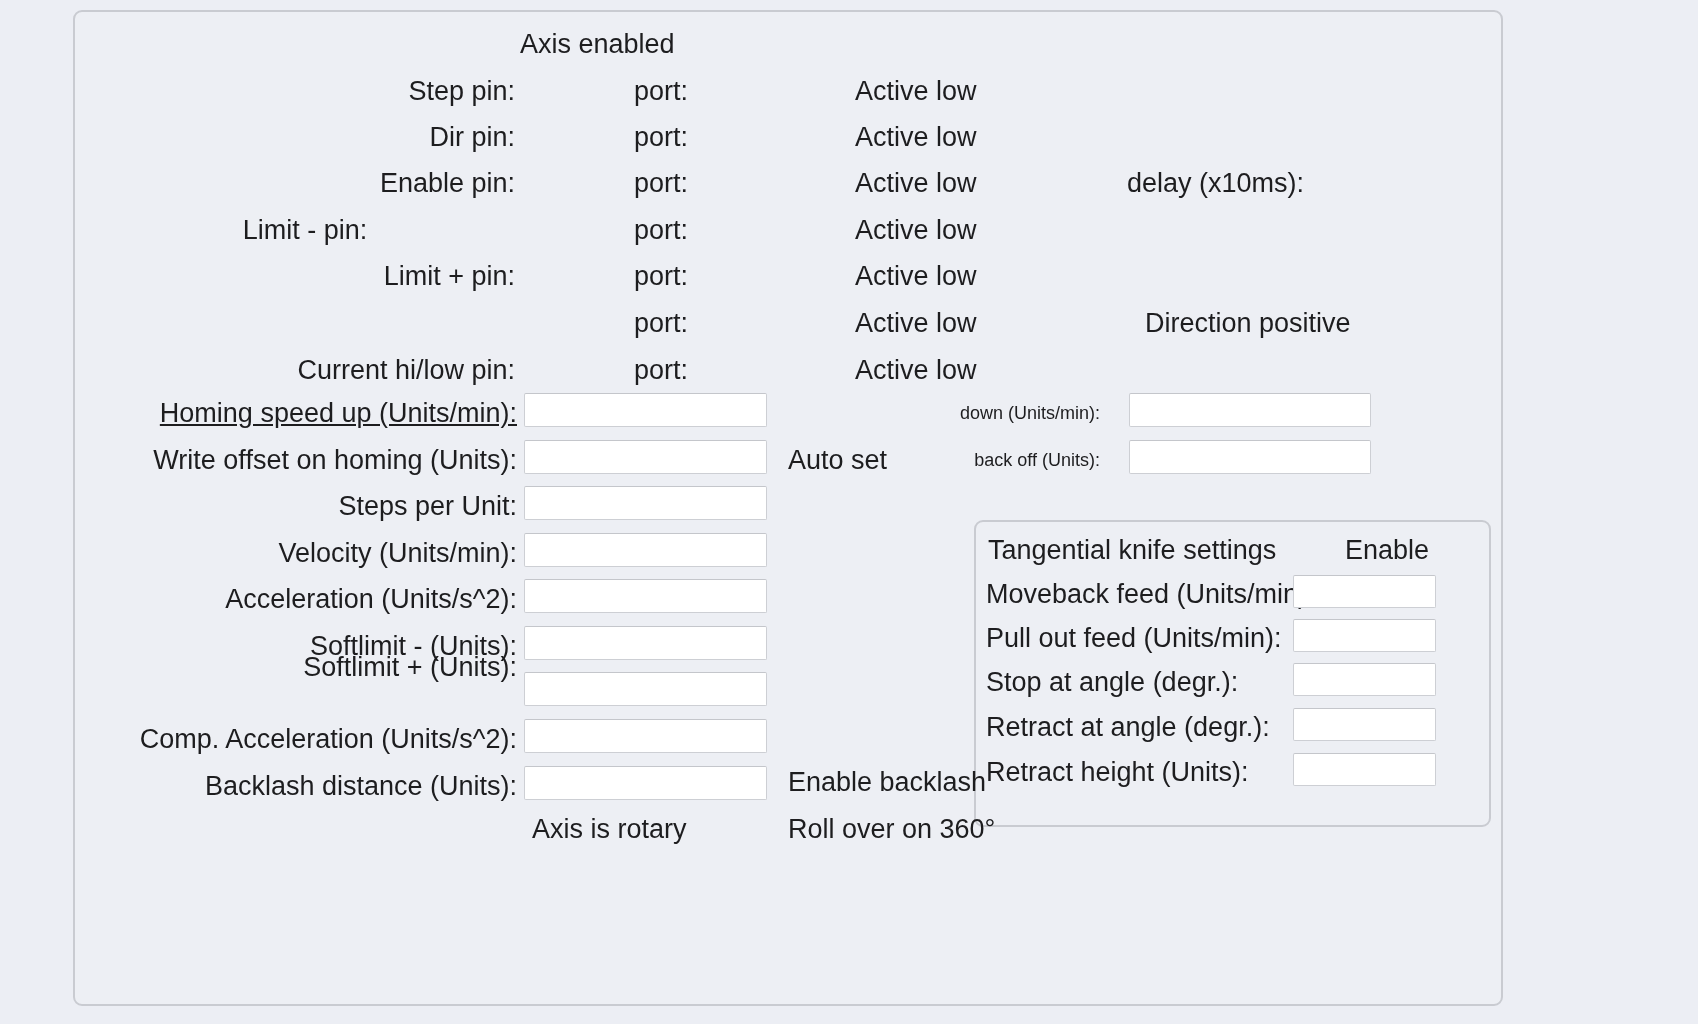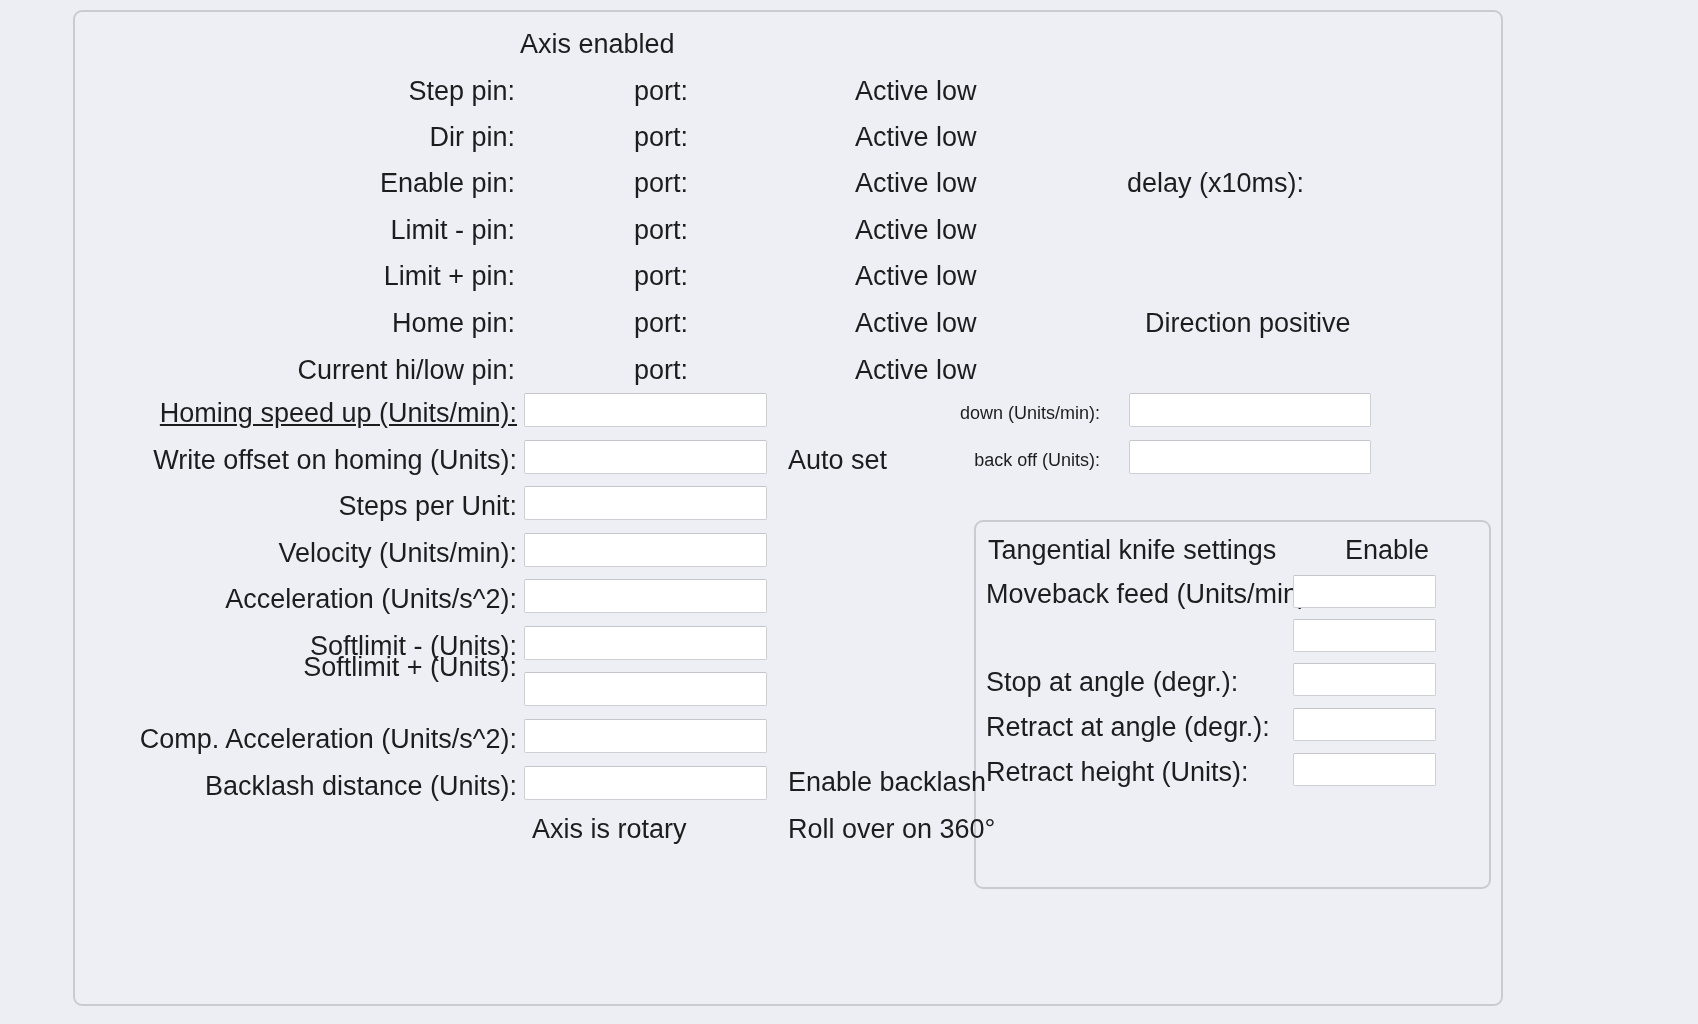--- a/index.html
+++ b/index.html
@@ -109,21 +109,21 @@
     line-height: 34px;
     white-space: nowrap;
   }
 
   
   #knife-group {
     position: absolute;
     left: 899px;
     top: 508px;
     width: 517px;
-    height: 369px;
+    height: 307px;
     border: 2px solid #c9cbd1;
     border-radius: 9px;
     background: #edeff4;
     box-sizing: border-box;
   }
   .kl {
     position: absolute;
     left: 10px;
     width: 300px;
     text-align: left;
@@ -203,29 +203,28 @@
 
   <div class="lbl pin-name" style="top:108px;">Dir pin:</div>
   <div class="lbl pin-port" style="top:108px;">port:</div>
   <div class="lbl pin-active" style="top:108px;">Active low</div>
 
   <div class="lbl pin-name" style="top:154px;">Enable pin:</div>
   <div class="lbl pin-port" style="top:154px;">port:</div>
   <div class="lbl pin-active" style="top:154px;">Active low</div>
   <div class="lbl pin-extra" style="top:154px;">delay (x10ms):</div>
 
-  <div class="lbl pin-name" style="top:201px;">Limit - pin:</div>
+  <div class="lbl pin-name" style="top:201px;text-align:center;">Limit - pin:</div>
   <div class="lbl pin-port" style="top:201px;">port:</div>
   <div class="lbl pin-active" style="top:201px;">Active low</div>
 
   <div class="lbl pin-name" style="top:247px;">Limit + pin:</div>
   <div class="lbl pin-port" style="top:247px;">port:</div>
   <div class="lbl pin-active" style="top:247px;">Active low</div>
 
-  <div class="lbl pin-name" style="top:294px;">Home pin:</div>
   <div class="lbl pin-port" style="top:294px;">port:</div>
   <div class="lbl pin-active" style="top:294px;">Active low</div>
   <div class="lbl pin-extra dir" style="top:294px;">Direction positive</div>
 
   <div class="lbl pin-name" style="top:341px;">Current hi/low pin:</div>
   <div class="lbl pin-port" style="top:341px;">port:</div>
   <div class="lbl pin-active" style="top:341px;">Active low</div>
 
   <div class="fl" style="top:384px;text-decoration:underline;">Homing speed up (Units/min):</div>
   <input class="tf tf-left" style="top: 381px;" type="text" value="">
@@ -259,20 +258,21 @@
   <div class="fl" style="top:757px;">Backlash distance (Units):</div>
   <input class="tf tf-left" style="top: 754px;" type="text" value="">
 
   <div id="knife-group">
     <div id="knife-title">Tangential knife settings</div>
     <div id="knife-enable">Enable</div>
 
     <div class="kl" style="top:56px;">Moveback feed (Units/min):</div>
     <input class="tf tf-knife" style="top: 53px;" type="text" value="">
 
+    <div class="kl" style="top:100px;">Pull out feed (Units/min):</div>
     <input class="tf tf-knife" style="top: 97px;" type="text" value="">
 
     <div class="kl" style="top:144px;">Stop at angle (degr.):</div>
     <input class="tf tf-knife" style="top: 141px;" type="text" value="">
 
     <div class="kl" style="top:189px;">Retract at angle (degr.):</div>
     <input class="tf tf-knife" style="top: 186px;" type="text" value="">
 
     <div class="kl" style="top:234px;">Retract height (Units):</div>
     <input class="tf tf-knife" style="top: 231px;" type="text" value="">

